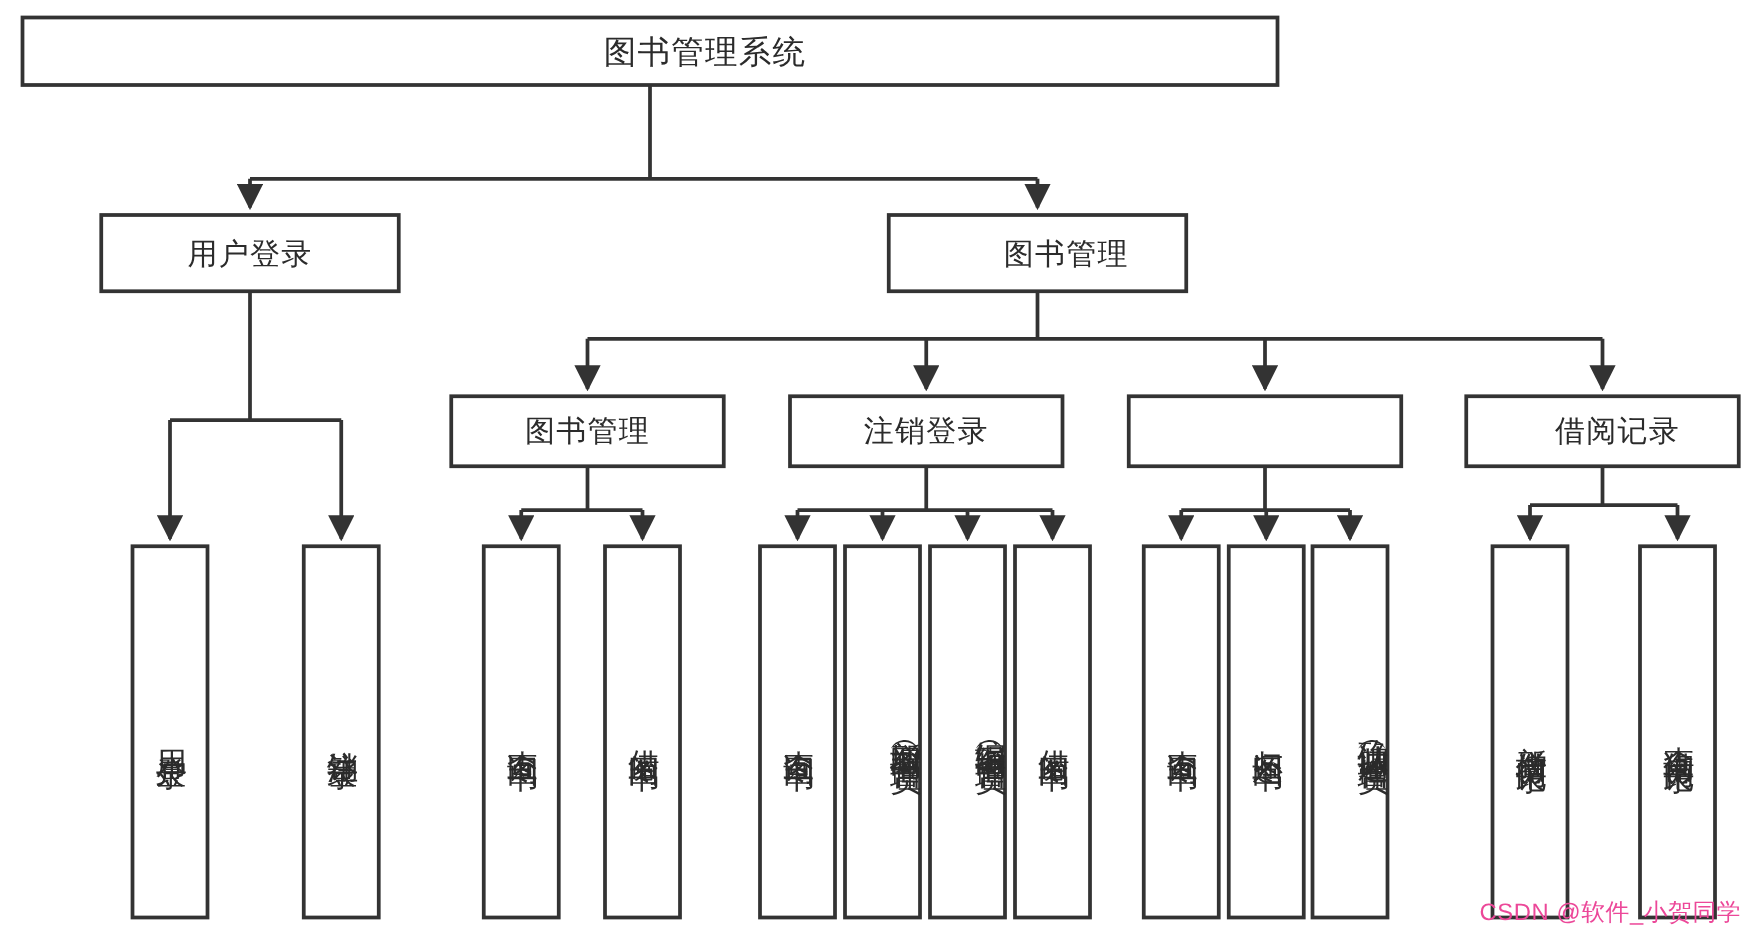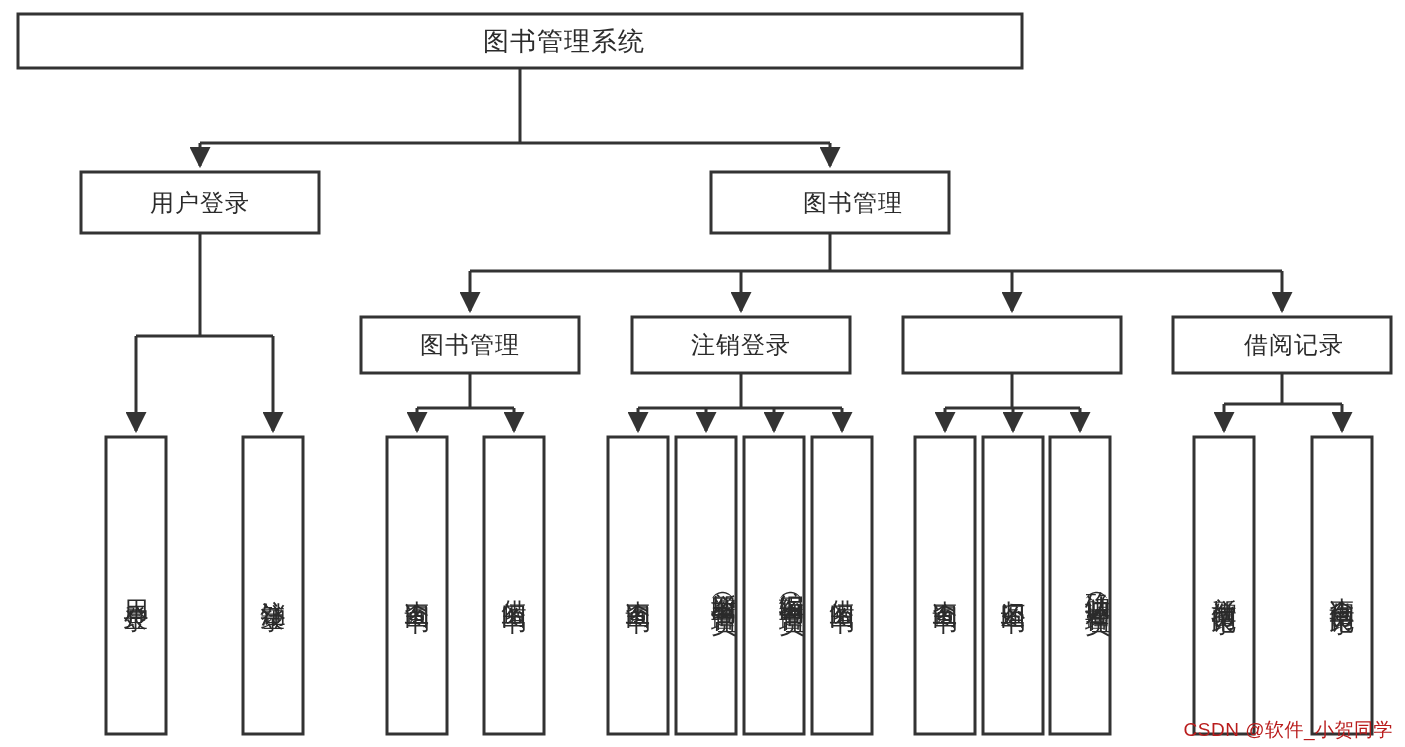--- a/index.html
+++ b/index.html
@@ -64,21 +64,21 @@
     text-orientation: upright;
     letter-spacing: 3px;
     line-height: 1;
     pointer-events: none;
     text-align: center;
   }
   .watermark {
     position: absolute;
     right: 12px;
     bottom: 4px;
-    color: #b91c1c;
+    color: #ec4899;
     font-size: 19px;
     font-family: "Liberation Sans", sans-serif;
     letter-spacing: 0.5px;
     white-space: nowrap;
   }
 </style>
 </head>
 <body>
 
 <div id="diagram-root">

